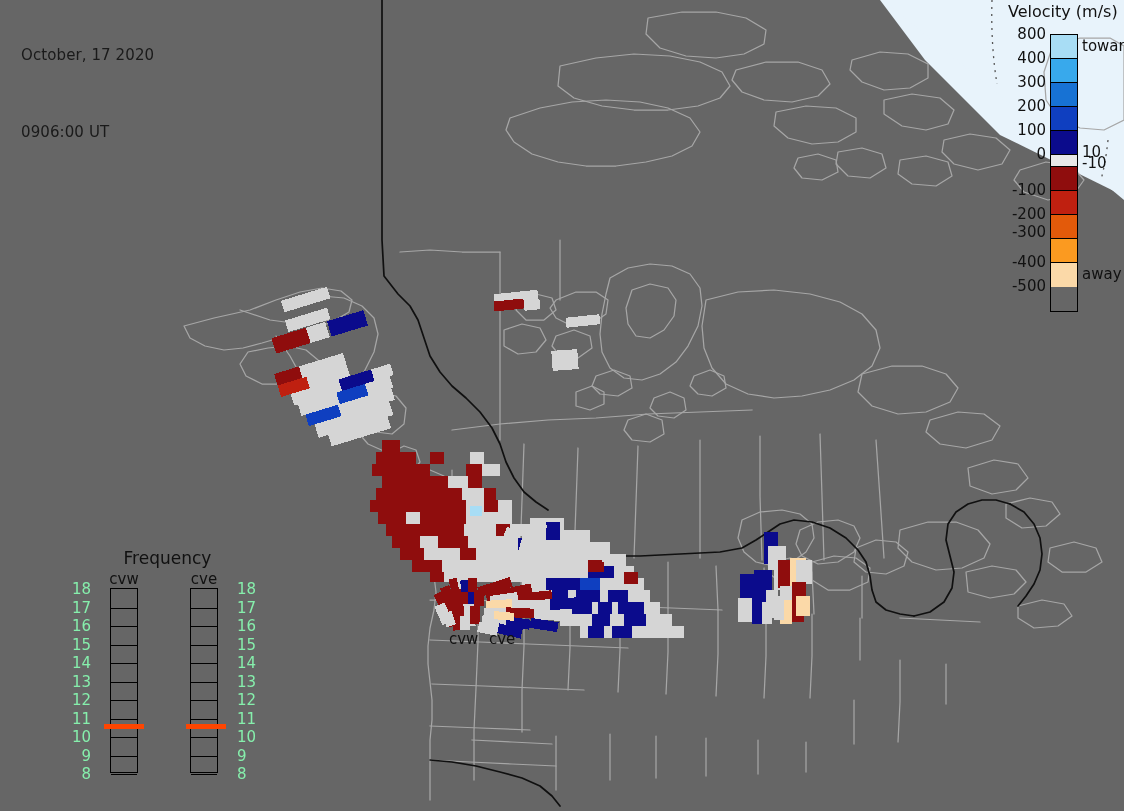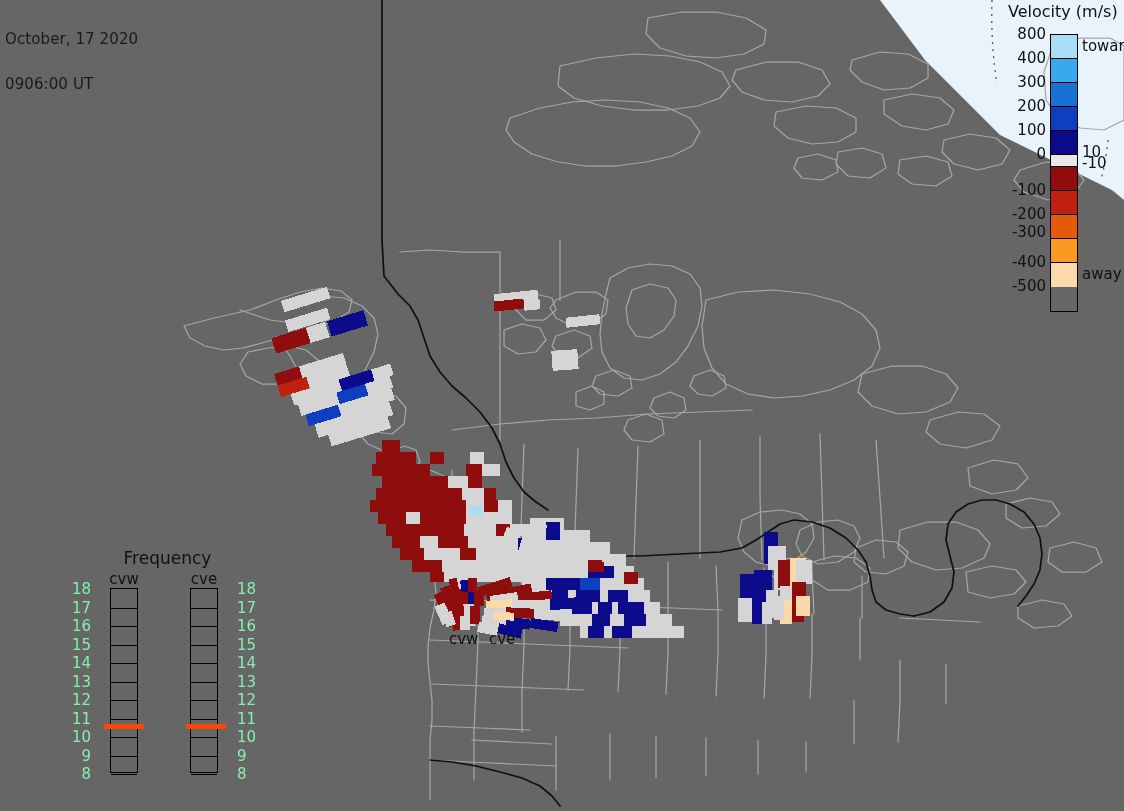--- a/index.html
+++ b/index.html
@@ -13,21 +13,21 @@
   
   #map-svg{position:absolute;left:0;top:0;width:1124px;height:811px;}
   #radar-svg{position:absolute;left:0;top:0;width:1124px;height:811px;}
 
   
   .timestamp{
     position:absolute;left:5px;top:2px;
     color:#1a1a1a;font-size:15px;line-height:15px;
     white-space:pre;letter-spacing:.1px;
   }
-  .timestamp div{margin:0;padding:0;}
+  .timestamp div{margin:16px;padding:0;}
 
   
   .vel-panel{position:absolute;left:1000px;top:0px;width:124px;height:330px;}
   .vel-title{
     position:absolute;left:8px;top:2px;width:120px;
     color:#111;font-size:16px;white-space:nowrap;
   }
   .vel-bar{
     position:absolute;left:50px;top:34px;width:26px;height:276px;
     border:1px solid #000;box-sizing:content-box;

